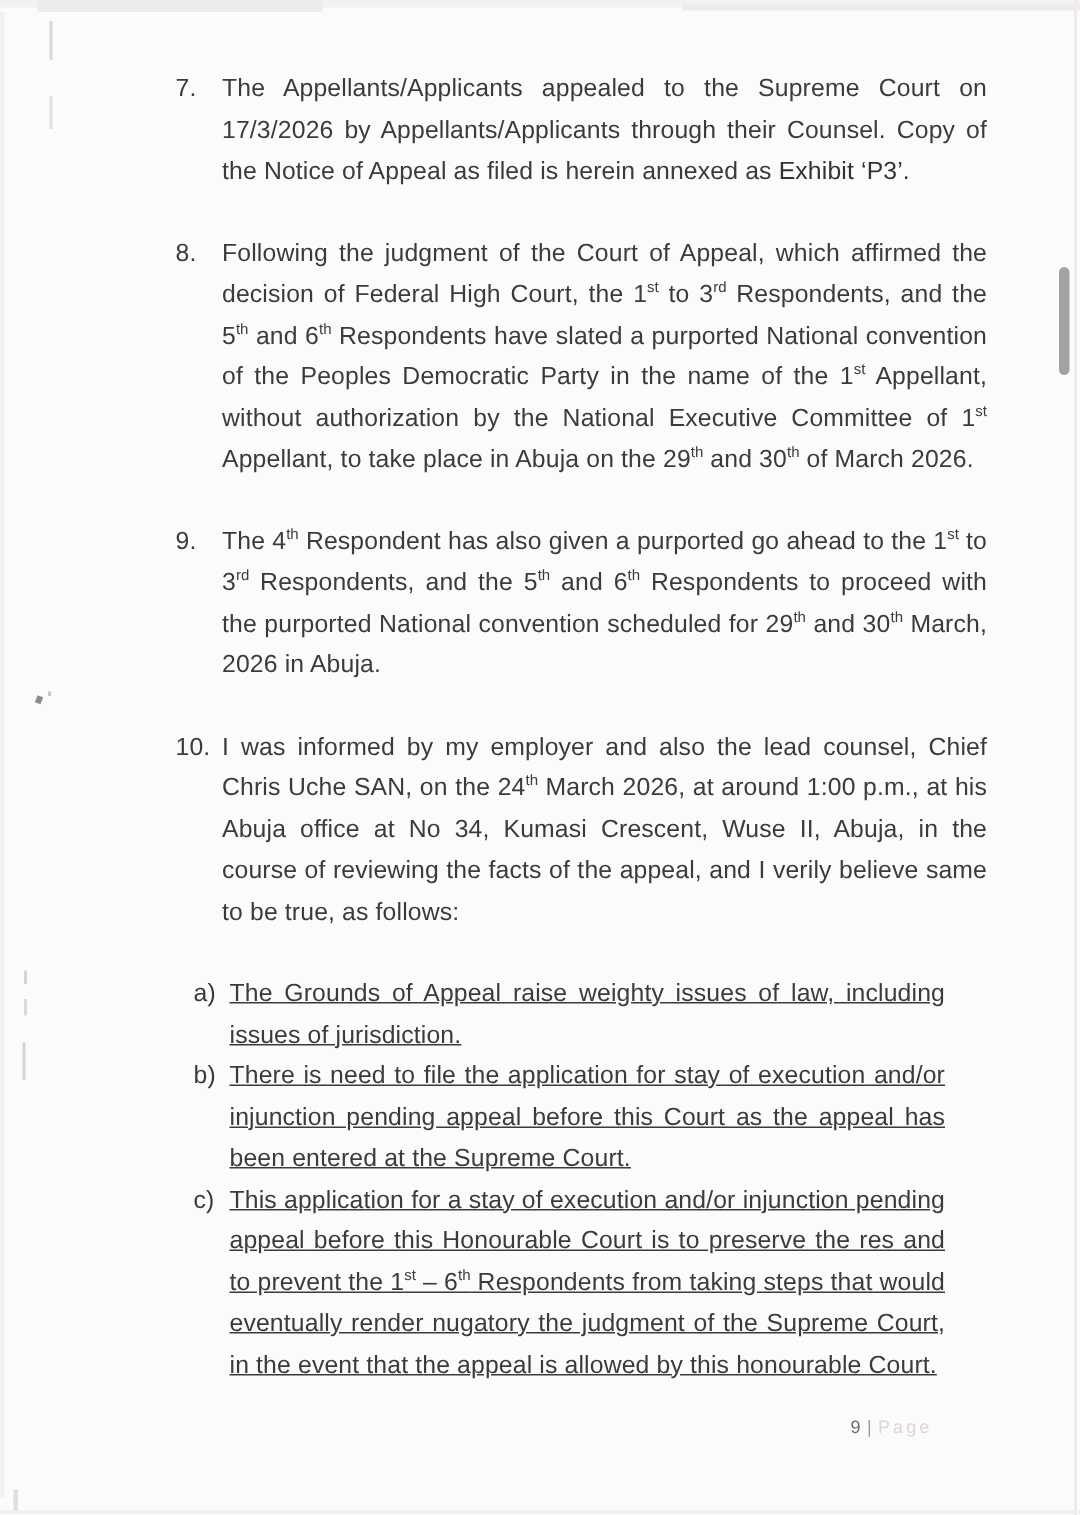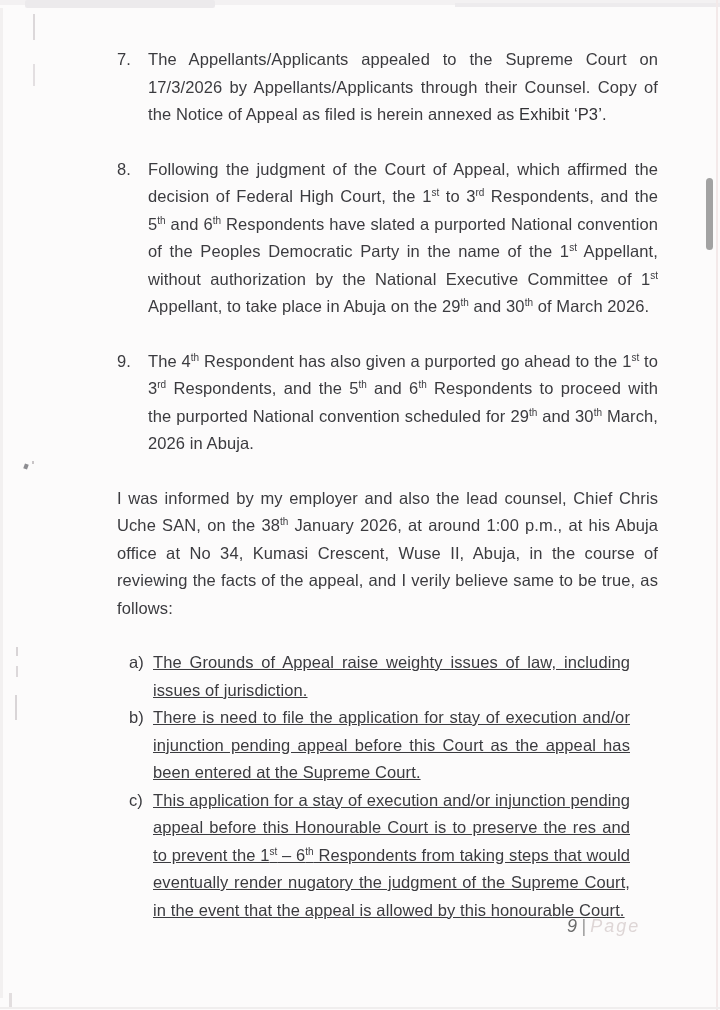--- a/index.html
+++ b/index.html
@@ -48,24 +48,23 @@
   .item .marker { flex: none; width: 31px; }
   .item .text { flex: 1; margin: 0; text-align: justify; }
   .sublist { margin-left: 12px; width: 501px; margin-top: 0; }
   .subitem { display: flex; margin-bottom: 0; }
   .subitem .marker { flex: none; width: 24px; }
   .subitem .text { flex: 1; margin: 0; text-align: justify; text-decoration: underline; }
   sup { font-size: 10px; line-height: 0; vertical-align: super; letter-spacing: 0; }
   b { font-weight: normal; color: #323236; }
 
   .footer {
-    position: absolute; left: 567px; top: 916px;
-    font-size: 18px; line-height: 20px; color: #6b6b6b;
+    position: absolute; left: 567px; top: 941px;
+    font-size: 12px; line-height: 20px; color: #6b6b6b;
     letter-spacing: 0.3px;
-    font-style: italic;
   }
   .footer .sep { color: #9a9a9a; margin: 0 4px; }
   .footer .pw { color: #ded6d6; letter-spacing: 2px; }
 </style>
 </head>
 <body>
 
 <div class="page">
 
   <div class="scan-top-band"></div>
@@ -96,21 +95,22 @@
     <span class="marker">8.</span>
     <p class="text"><span>Following the judgment of the Court of Appeal, which affirmed the decision of Federal High Court, the 1</span><sup>st</sup><span> to 3</span><sup>rd</sup><span> Respondents, and the 5</span><sup>th</sup><span> and 6</span><sup>th</sup><span> Respondents have slated a purported National convention of the Peoples Democratic Party in the name of the 1</span><sup>st</sup><span> Appellant, without authorization by the National Executive Committee of 1</span><sup>st</sup><span> Appellant, to take place in Abuja on the 29</span><sup>th</sup><span> and 30</span><sup>th</sup><span> of March 2026.</span></p>
   </div>
 
   <div class="item">
     <span class="marker">9.</span>
     <p class="text"><span>The 4</span><sup>th</sup><span> Respondent has also given a purported go ahead to the 1</span><sup>st</sup><span> to 3</span><sup>rd</sup><span> Respondents, and the 5</span><sup>th</sup><span> and 6</span><sup>th</sup><span> Respondents to proceed with the purported National convention scheduled for 29</span><sup>th</sup><span> and 30</span><sup>th</sup><span> March, 2026 in Abuja.</span></p>
   </div>
 
   <div class="item">
-    <p class="text"><span>I was informed by my employer and also the lead counsel, Chief Chris Uche SAN, on the 38</span><sup>th</sup><span> January 2026, at around 1:00 p.m., at his Abuja office at No 34, Kumasi Crescent, Wuse II, Abuja, in the course of reviewing the facts of the appeal, and I verily believe same to be true, as follows:</span></p>
+    <span class="marker">10.</span>
+    <p class="text"><span>I was informed by my employer and also the lead counsel, Chief Chris Uche SAN, on the 24</span><sup>th</sup><span> March 2026, at around 1:00 p.m., at his Abuja office at No 34, Kumasi Crescent, Wuse II, Abuja, in the course of reviewing the facts of the appeal, and I verily believe same to be true, as follows:</span></p>
   </div>
 </div>
     <div class="sublist">
   <div class="subitem">
     <span class="marker">a)</span>
     <p class="text"><span>The Grounds of Appeal raise weighty issues of law, including issues of jurisdiction.</span></p>
   </div>
 
   <div class="subitem">
     <span class="marker">b)</span>

